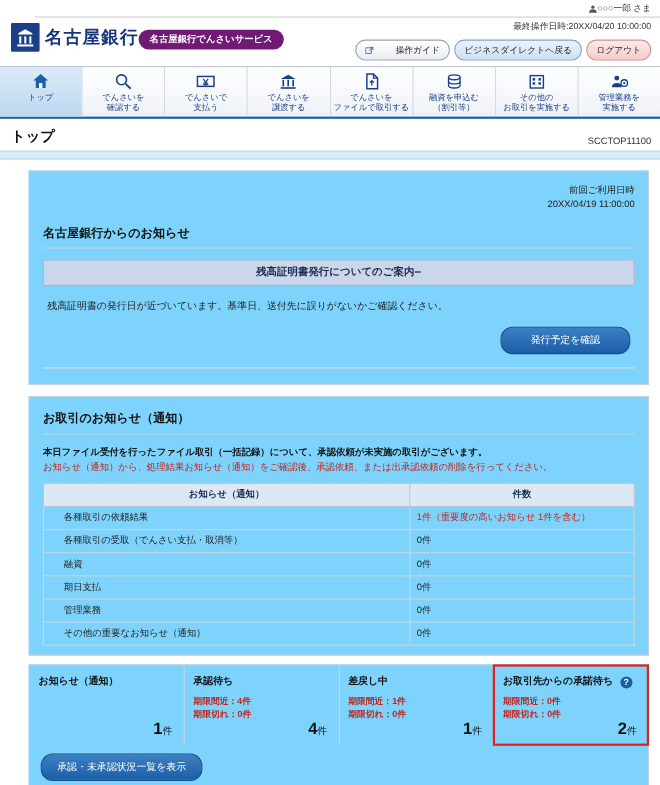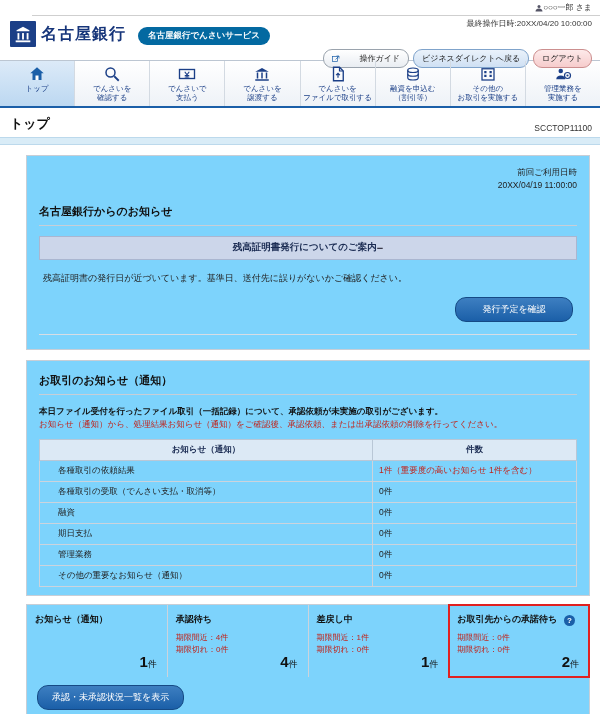--- a/index.html
+++ b/index.html
@@ -25,28 +25,28 @@
   .header { display: flex; align-items: flex-start; padding: 5px 8px 0 10px; position: relative; height: 44px;}
   .logo-wrap { display: flex; align-items: center; }
   .logo-mark {
     width: 26px; height: 26px; background: #1b3f87; color: #fff;
     display: flex; align-items: center; justify-content: center;
     font-size: 5px; line-height: 1.05; text-align: center; letter-spacing: -0.3px;
     border-radius: 1px; margin-right: 5px; padding: 1px;
   }
   .bank-name { font-size: 16px; font-weight: bold; color: #16357a; letter-spacing: 1px; }
   .svc-badge {
-    margin-left: 12px; margin-top: 6px;
-    background: #0369a1; color: #fff; border-radius: 9px;
+    margin-left: 0; margin-top: 6px;
+    background: #701a75; color: #fff; border-radius: 9px;
     font-size: 8.5px; font-weight: bold; padding: 3px 10px; white-space: nowrap;
   }
   .header-right {
     position: absolute; right: 8px; top: 2px; text-align: right;
   }
-  .last-op { font-size: 8px; color: #333; margin-bottom: 20px; }
+  .last-op { font-size: 8px; color: #333; margin-bottom: 7px; }
   .hbtns { display: flex; gap: 4px; justify-content: flex-end; }
   .hbtn {
     border: 1px solid #9aa3ad; border-radius: 9px; background: linear-gradient(#ffffff,#e9edf2);
     font-size: 8px; padding: 3px 8px; display: flex; align-items: center; gap: 19px; white-space: nowrap;
     color: #222;
   }
   .hbtn.blue { background: linear-gradient(#eaf2fb,#cfe0f3); border-color: #7fa3cb; }
   .hbtn.red  { background: linear-gradient(#fdeaea,#f6cccc); border-color: #cc8f8f; }
   .mini-ico { width: 8px; height: 8px; display: inline-block; }
 
@@ -115,21 +115,21 @@
   .red-em { color: #c0241c; }
 
   
   .cards { display: flex; margin: 0; border: none; }
   .card {
     flex: 1 1 0; border-right: 1px solid #ccd3dc; padding: 8px 8px 6px 8px; position: relative;
     min-height: 72px;
   }
   .card:last-child { border-right: none; }
   .card-title { font-size: 9px; font-weight: bold; color: #111; margin-bottom: 6px; }
-  .card-sub { font-size: 8px; line-height: 1.55; }
+  .card-sub { font-size: 8px; line-height: 1.55; font-weight: bold; }
   .card-sub .r { color: #c0241c; }
   .card-count {
     position: absolute; right: 10px; bottom: 6px; font-size: 9px; color: #111;
   }
   .card-count b { font-size: 15px; font-weight: bold; }
   .card.highlight { outline: 2px solid #e02020; outline-offset: -1px; }
   .q-ico {
     display: inline-block; width: 11px; height: 11px; border-radius: 50%;
     background: #1b5fa8; color: #fff; font-size: 8px; line-height: 11px; text-align: center;
     margin-left: 4px; vertical-align: -1px; font-weight: bold;

